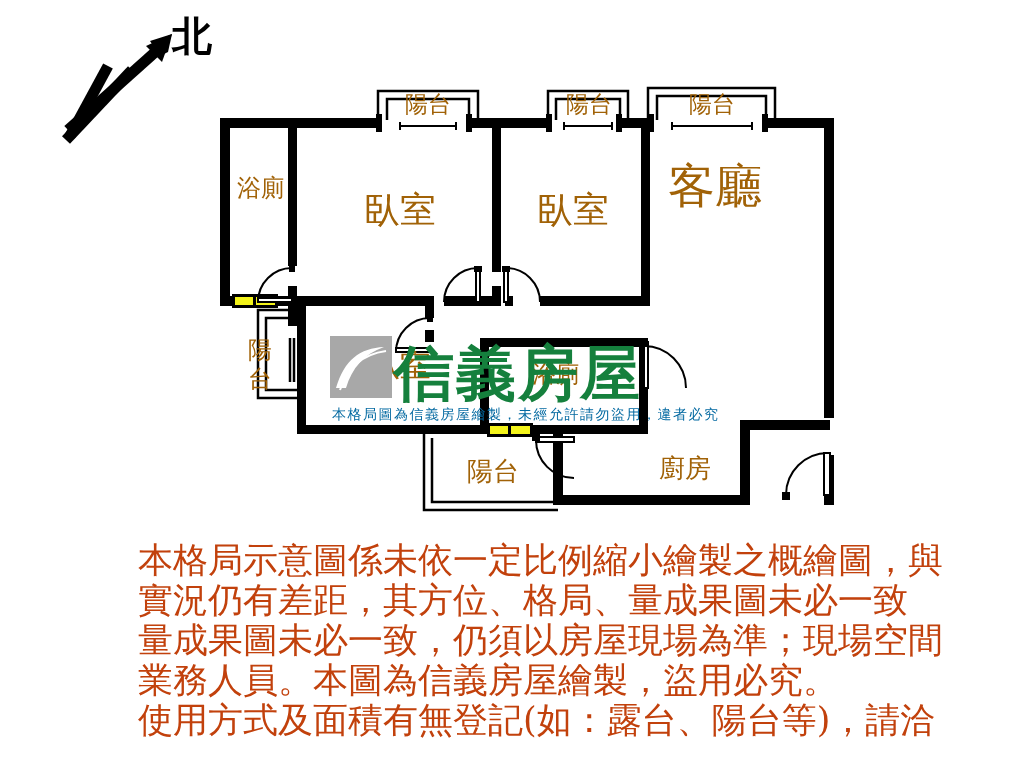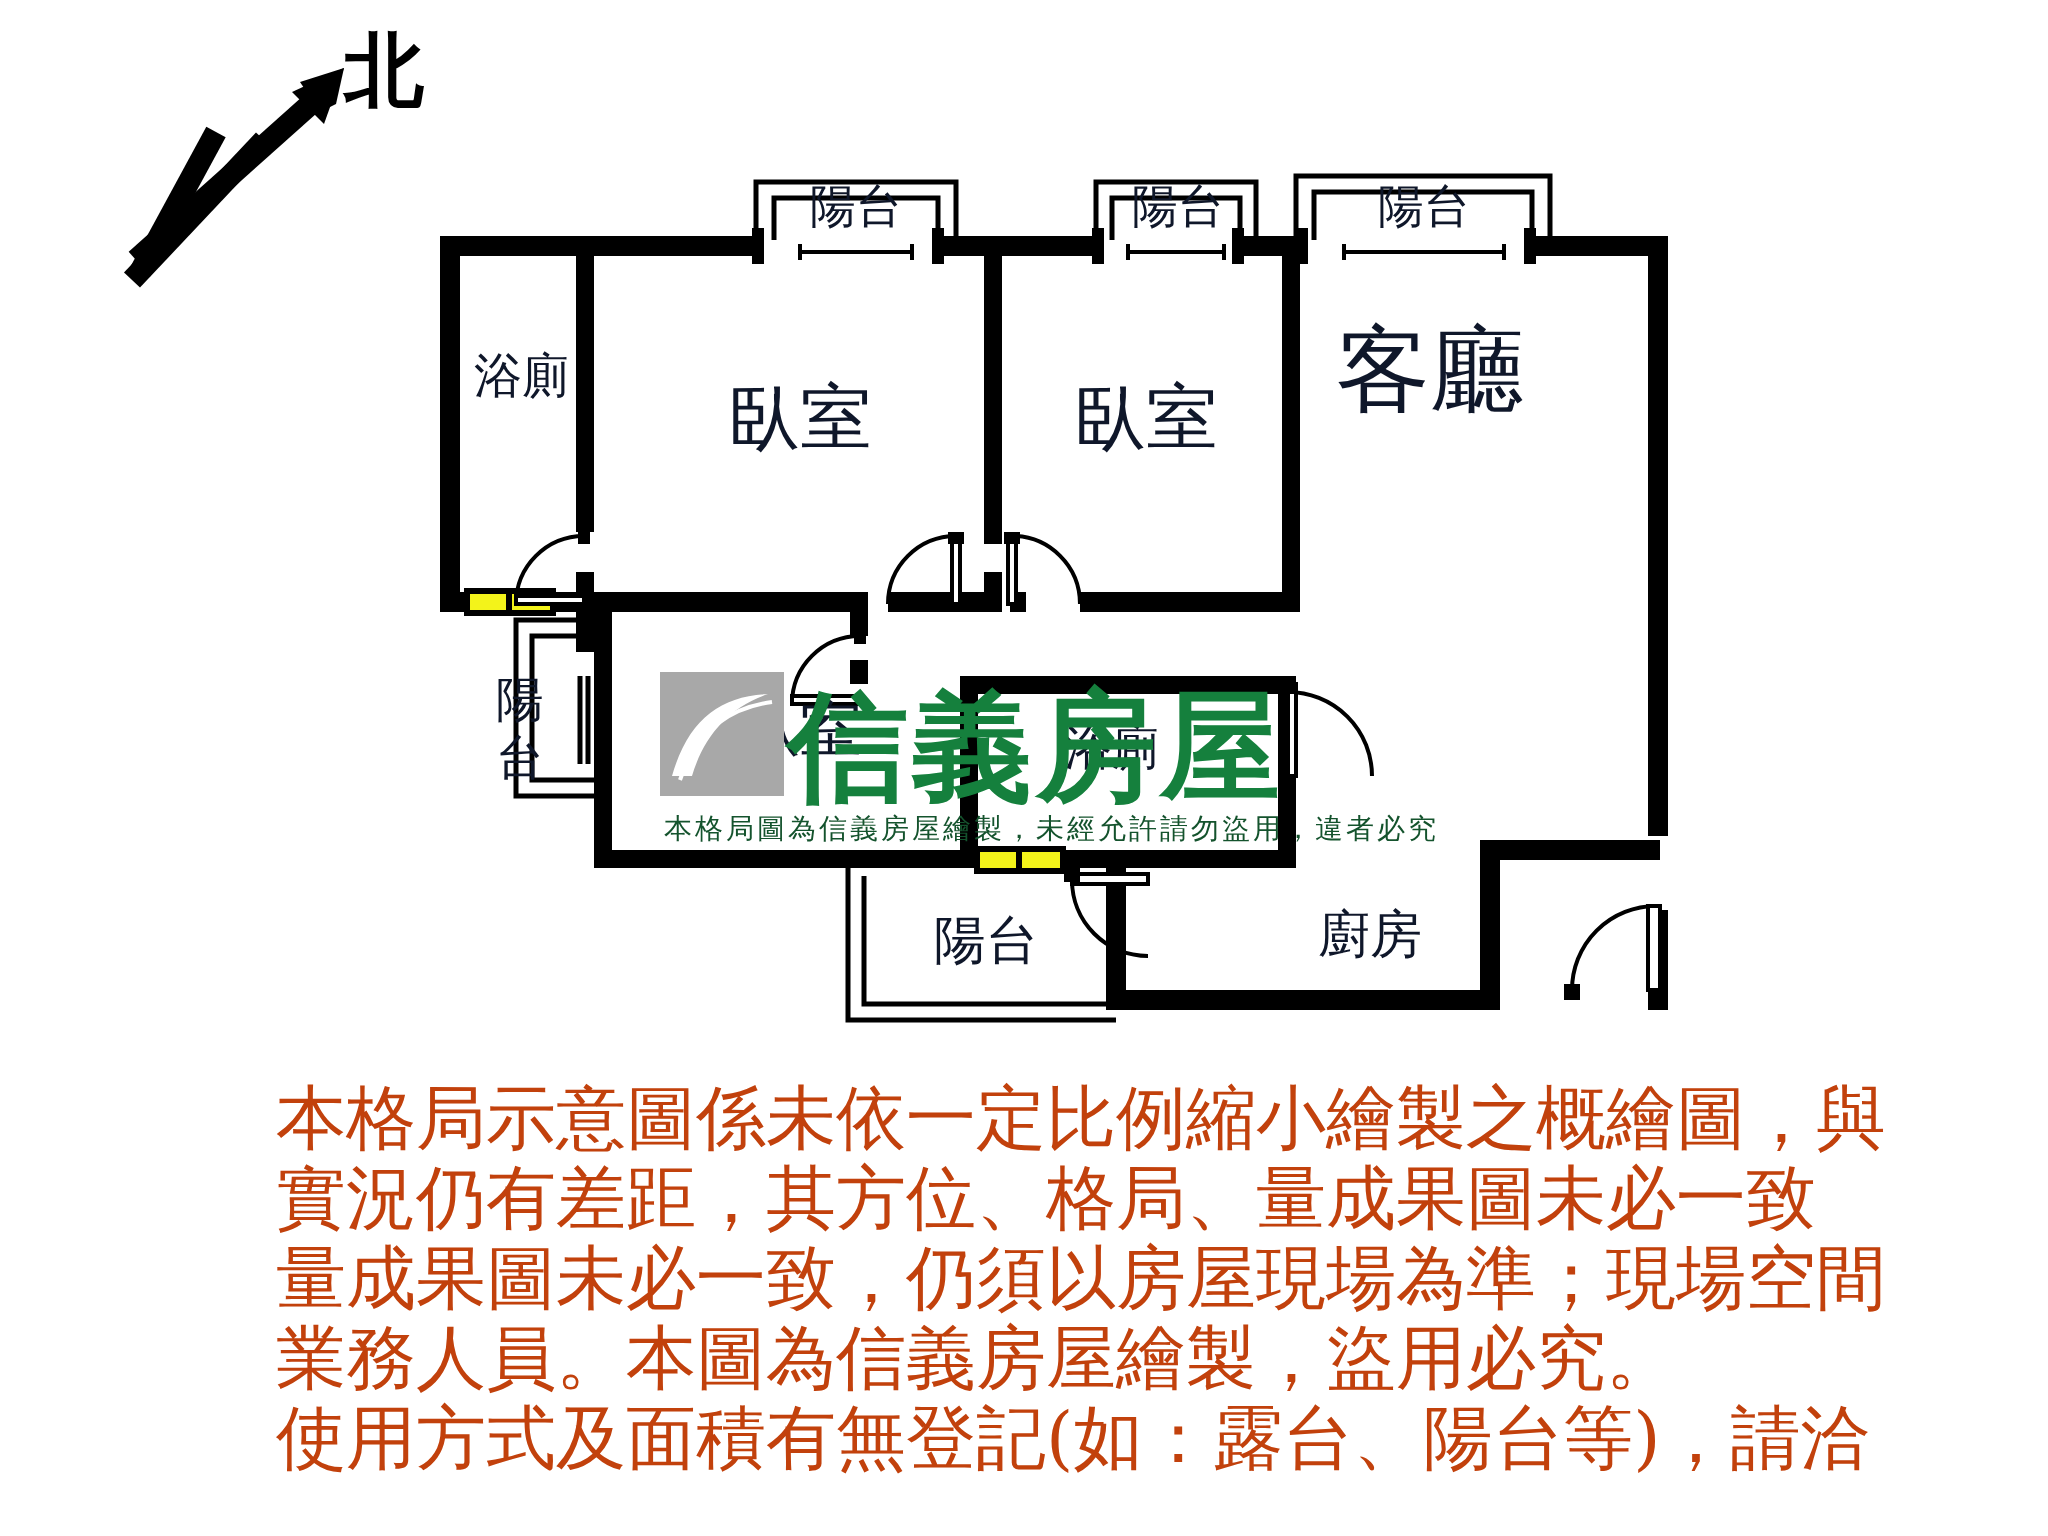--- a/index.html
+++ b/index.html
@@ -10,33 +10,33 @@
   #compass{position:absolute;left:50px;top:8px;width:180px;height:160px;}
   #compass svg{position:absolute;left:0;top:0;}
   .north-label{position:absolute;left:122px;top:8px;font-size:40px;
       font-family:"DejaVu Serif","Liberation Serif",serif;font-weight:700;color:#000;line-height:1;}
 
   
   #plan{position:absolute;left:0;top:0;width:1024px;height:530px;}
   #plan svg{position:absolute;left:0;top:0;}
 
   
-  .rlabel{position:absolute;color:#0f172a;text-align:center;line-height:1.02;
+  .rlabel{position:absolute;color:#a16207;text-align:center;line-height:1.02;
       font-family:"DejaVu Serif","Liberation Serif",serif;white-space:pre;
       letter-spacing:0px;}
 
   
   #wm{position:absolute;left:330px;top:336px;width:372px;height:92px;
       pointer-events:none;}
   #wm .logo{position:absolute;left:0;top:0;width:62px;height:62px;background:#a8a8a8;}
   #wm .logo .swish{position:absolute;left:4px;top:8px;width:54px;height:48px;}
   #wm .wmtext{position:absolute;left:64px;top:-2px;font-size:60px;color:#15803d;
       font-family:"DejaVu Serif","Liberation Serif",serif;letter-spacing:2px;
       white-space:nowrap;font-weight:700;}
-  #wm .wmsub{position:absolute;left:2px;top:70px;font-size:14px;color:#14532d;
+  #wm .wmsub{position:absolute;left:2px;top:70px;font-size:14px;color:#0369a1;
       font-family:"DejaVu Serif","Liberation Serif",serif;letter-spacing:1.5px;
       white-space:nowrap;}
 
   
   #disclaimer{position:absolute;left:138px;top:540px;width:820px;
       font-family:"DejaVu Serif","Liberation Serif",serif;
       font-size:35px;line-height:40px;color:#c2410c;letter-spacing:0px;
       text-align:justify;}
   #disclaimer div{white-space:pre;}
 </style>

